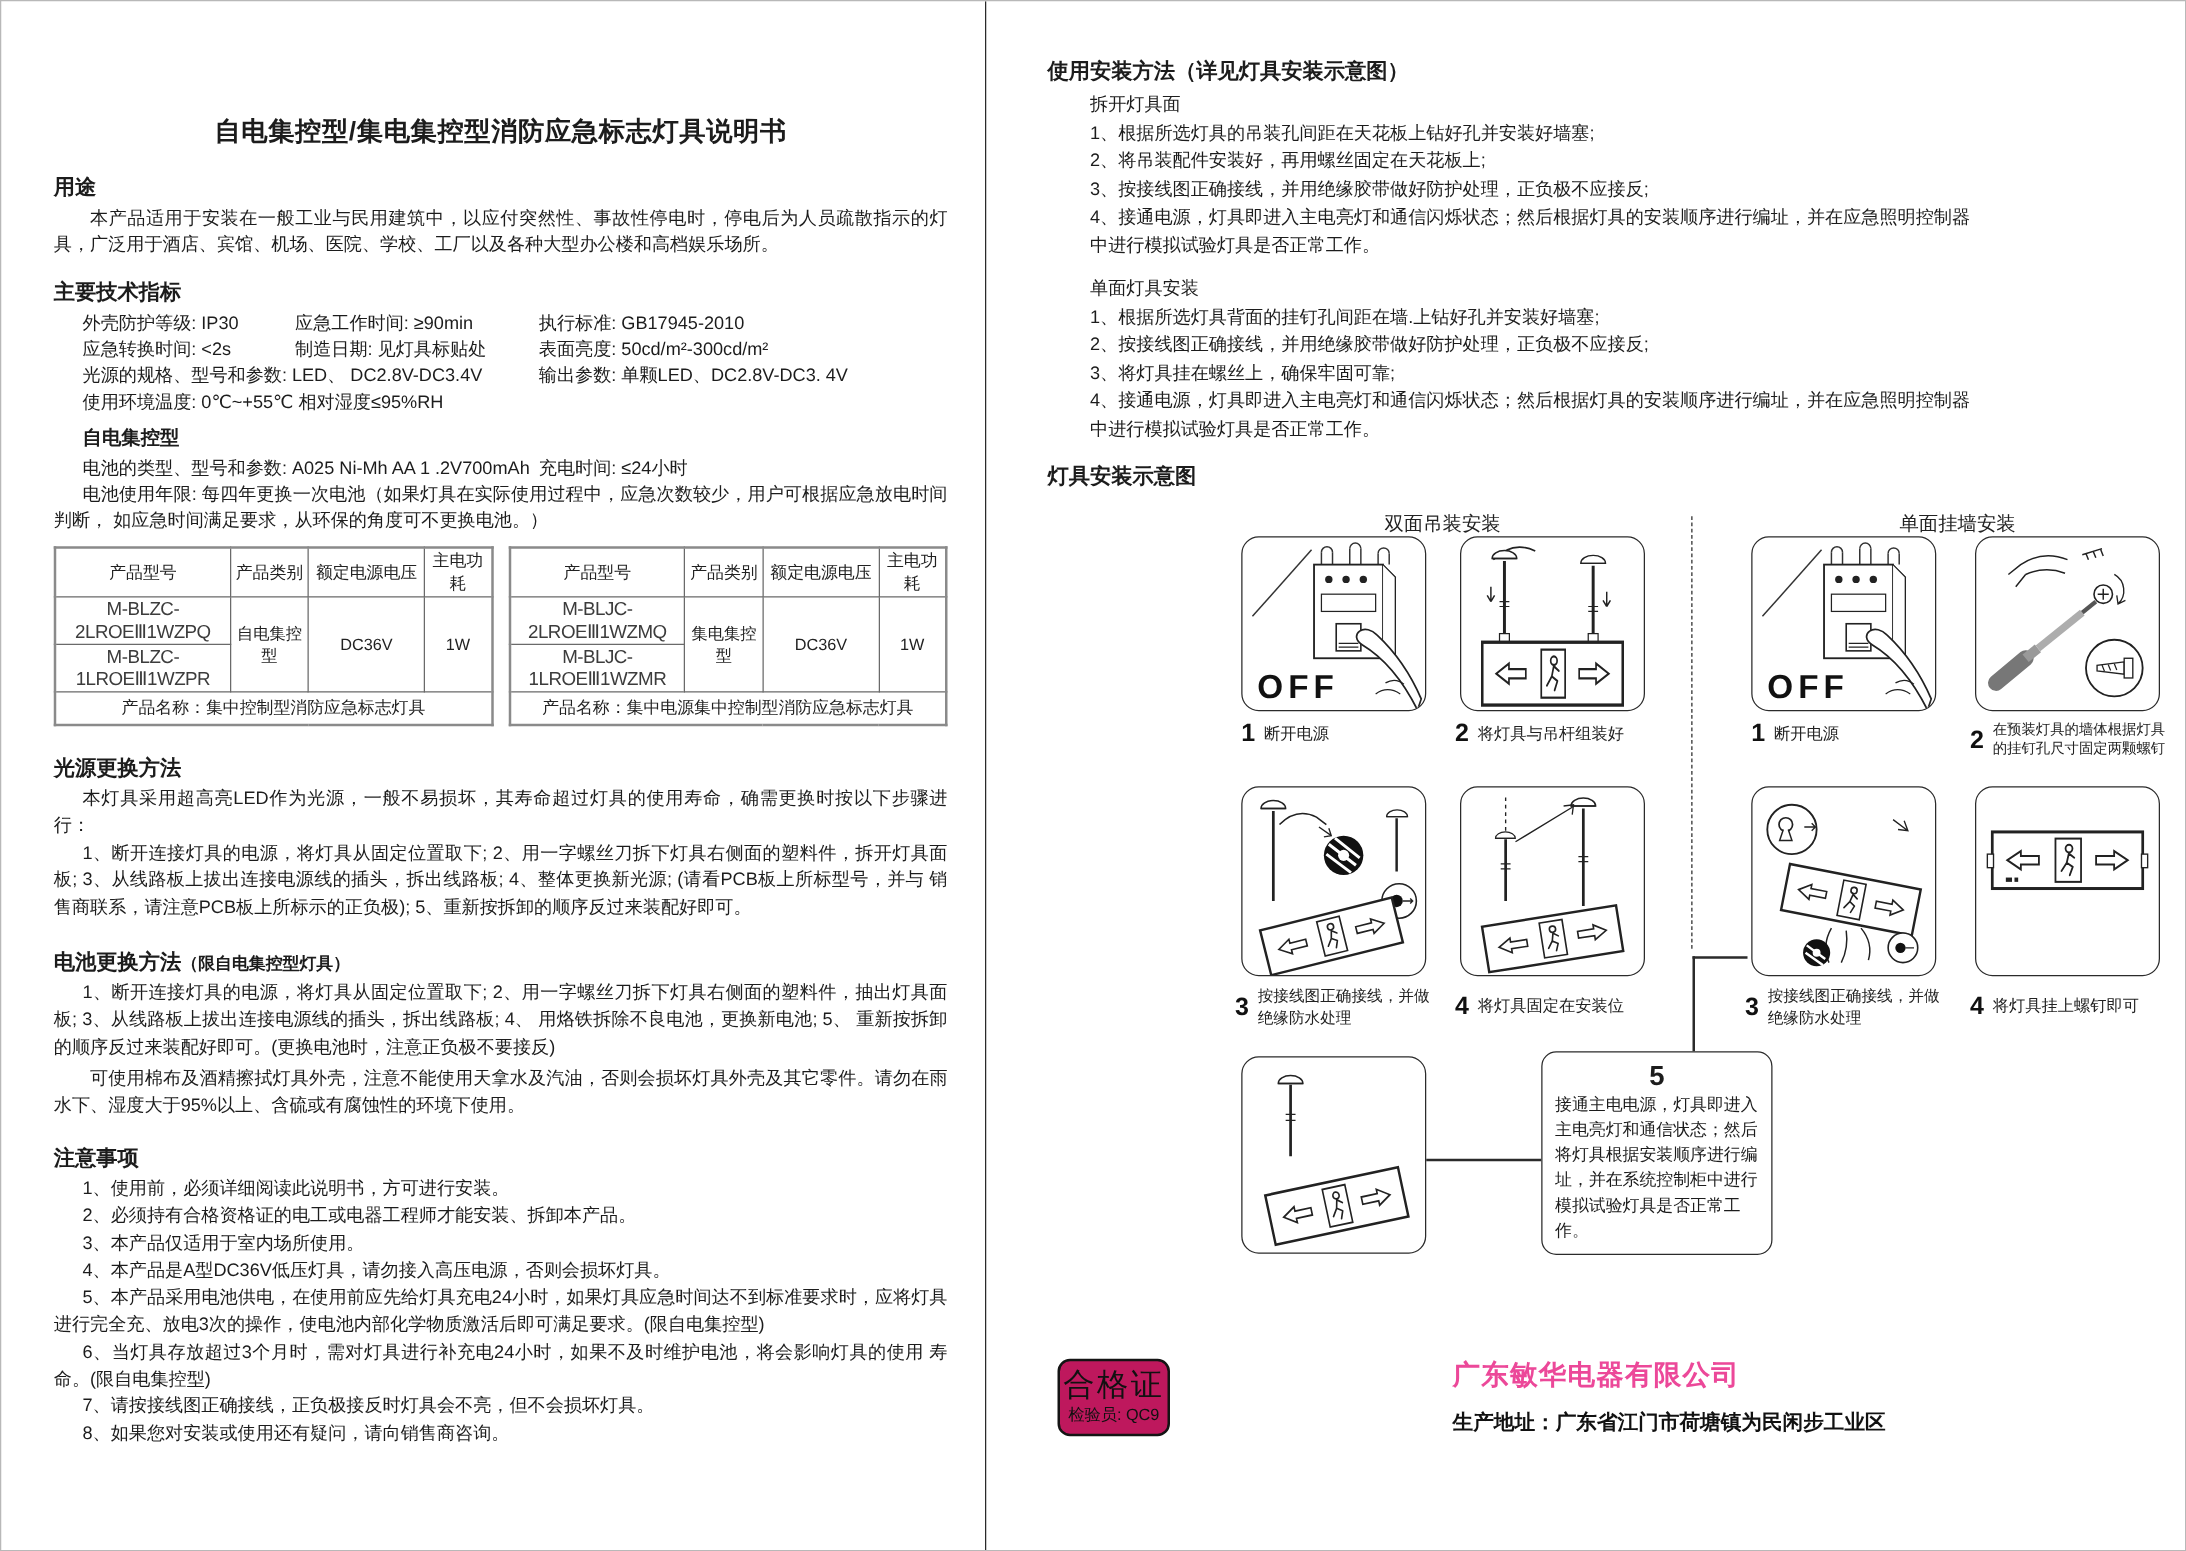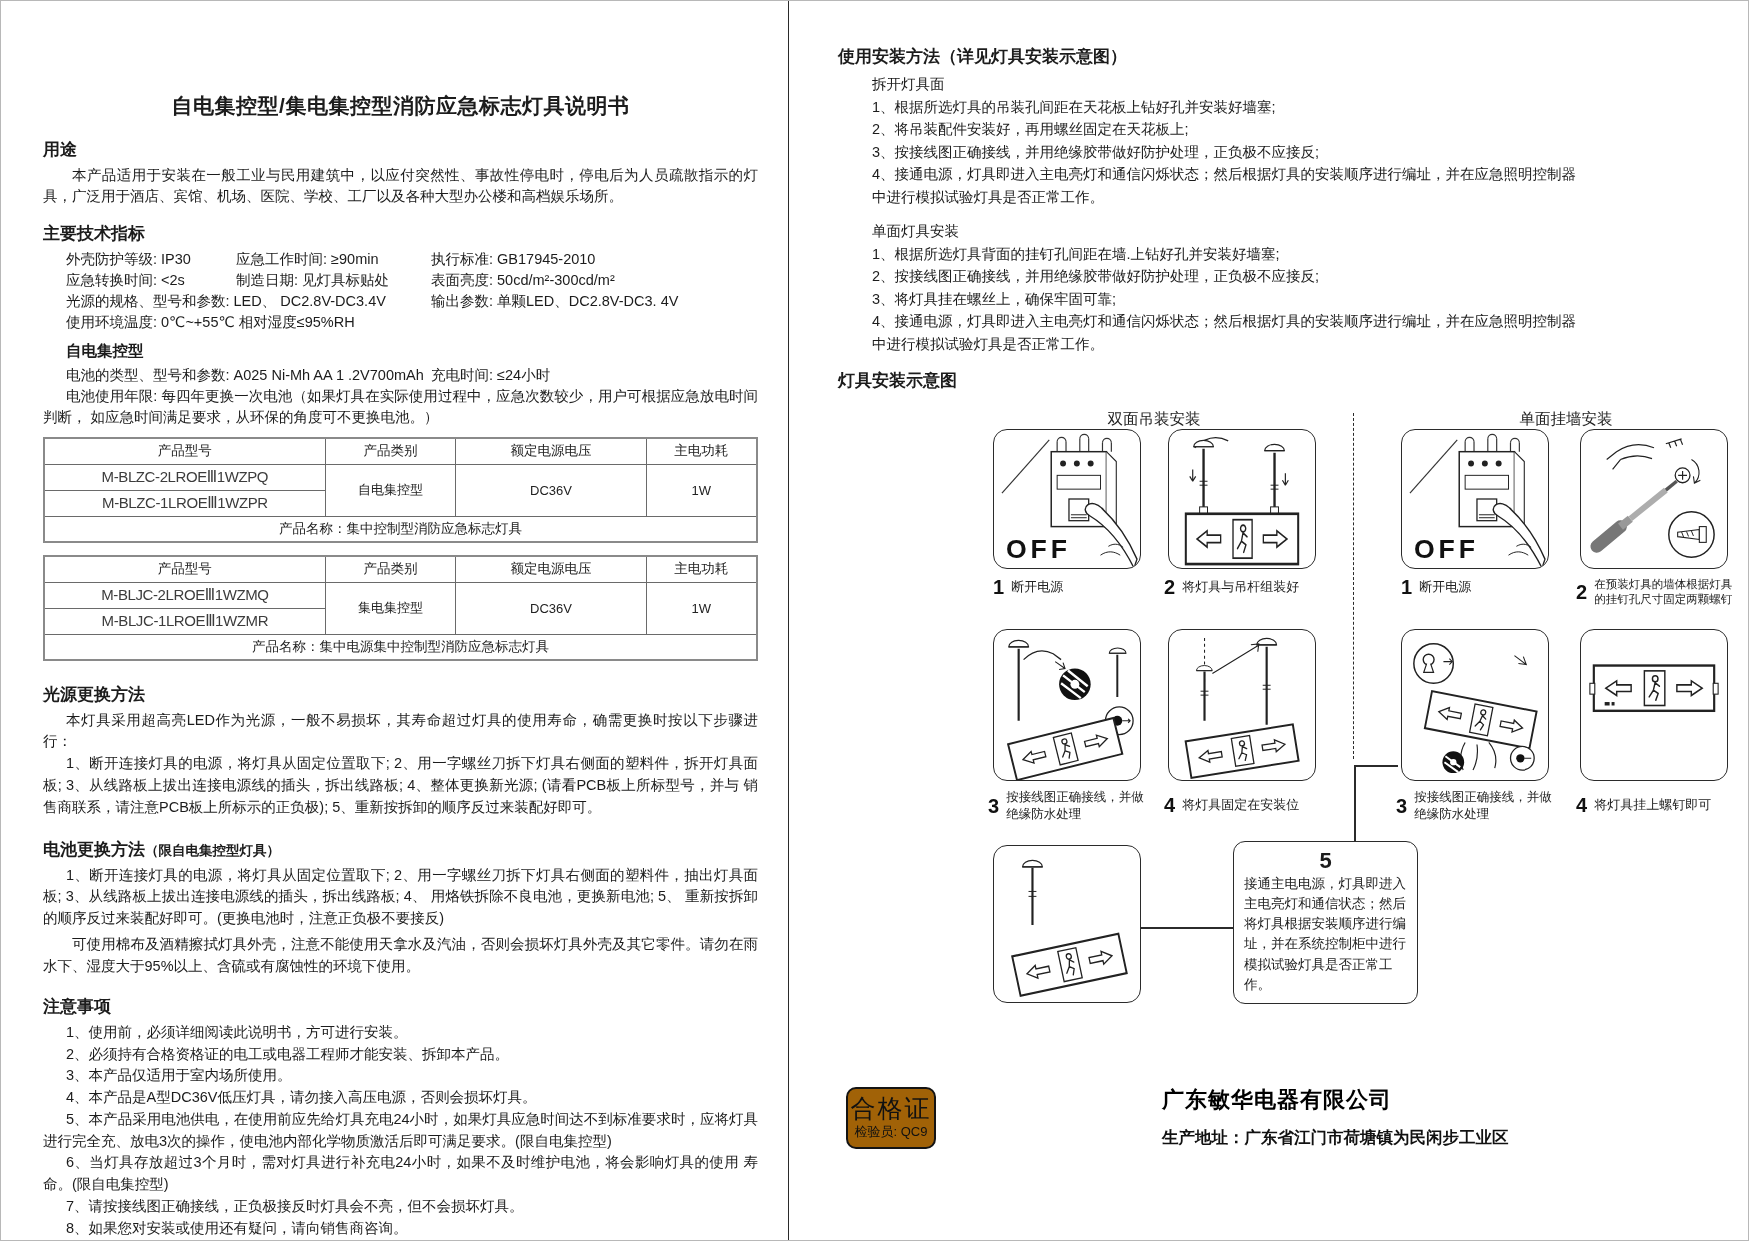--- a/index.html
+++ b/index.html
@@ -19,21 +19,21 @@
   .ind23 { text-indent:23px; }
 
   .mt22 { margin-top:22px; } .mt16 { margin-top:16px; }
   .mt8 { margin-top:8px; } .mt4 { margin-top:4px; } .mt24 { margin-top:24px; } .mt20 { margin-top:20px; }
 
   .spec-grid { margin-left:23px; margin-top:5px; font-size:14.5px; line-height:21px; }
   .spec-row { display:flex; }
   .sc1 { width:170px; } .sc2 { width:195px; } .sc12 { width:365px; } .sc3 { flex:1; }
   .bat-row { margin-left:23px; font-size:14.5px; line-height:21px; margin-top:3px; display:flex; }
 
-  .tables-row { display:flex; gap:12px; margin-top:8px;flex-direction:column; }
+  .tables-row { display:flex; gap:12px; margin-top:8px; }
   table.prod { border-collapse:collapse; font-size:13px; color:#222; }
   table.prod th, table.prod td { border:1px solid #6a6a6a; text-align:center; padding:1px 3px; height:26px; }
   table.prod { border:2px solid #8a8a8a; }
   table.prod th { font-weight:normal; font-size:13.5px; }
   .cw-model { width:142px; } .cw-cat { width:66px; } .cw-volt { width:96px; } .cw-pow { width:56px; }
   td.model-cell { font-size:15px; color:#3c3c3c; letter-spacing:-0.4px; }
   td.tfoot { height:27px; font-size:13.5px; }
 
   .note-sm { font-size:13.5px; font-weight:bold; }
 
@@ -51,25 +51,25 @@
   .cap .t { font-size:13px; line-height:1.3; color:#222; white-space:nowrap; }
   .cap.two .t { white-space:normal; width:142px; font-size:12.5px; }
   .cap.two.small .t { width:140px; font-size:11.5px; }
   .box5 { position:absolute; width:185px; border:1.5px solid #2b2b2b; border-radius:12px; background:#fff; padding:6px 10px 8px; }
   .box5 .n { display:block; text-align:center; font-size:22px; font-weight:bold; line-height:1.15; }
   .box5 .t { font-size:13.5px; line-height:1.5; text-align:justify; color:#1c1c1c; }
   .dashed-v { position:absolute; width:0; border-left:1.5px dashed #2b2b2b; }
   .conn { position:absolute; background:#2b2b2b; }
 
   .cert-badge { position:absolute; left:56px; top:1086px; width:90px; border:2px solid #141414; border-radius:10px;
-    text-align:center; padding:5px 2px 6px; background:#a16207; }
+    text-align:center; padding:5px 2px 6px; background:#be185d; }
   .cert-title { font-size:25px; line-height:1.15; letter-spacing:2px; color:#111; }
   .cert-sub { font-size:13px; color:#111; white-space:nowrap; }
   .company-block { position:absolute; left:372px; top:1084px; }
-  .company-name { font-size:22px; font-weight:bold; letter-spacing:1px; color:#000000; }
+  .company-name { font-size:22px; font-weight:bold; letter-spacing:1px; color:#ec4899; }
   .company-addr { font-size:16.5px; font-weight:bold; margin-top:12px; color:#111; }
 </style>
 </head>
 <body>
 
 <svg width="0" height="0" style="position:absolute" aria-hidden="true">
   <defs>
     <g id="sign-face">
       <rect x="0" y="0" width="100" height="34" fill="#fff" stroke="#222" stroke-width="1.8"></rect>
       <path d="M10,17 L19,11.5 L19,14.5 L31,14.5 L31,19.5 L19,19.5 L19,22.5 Z" fill="#fff" stroke="#222" stroke-width="1.2"></path>

